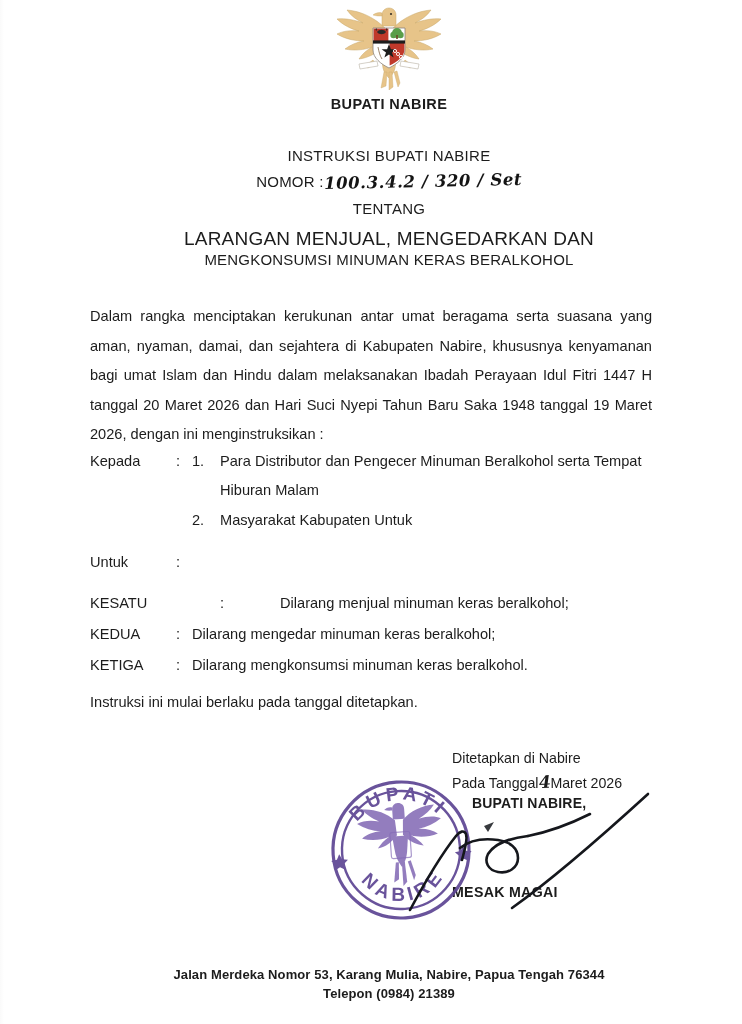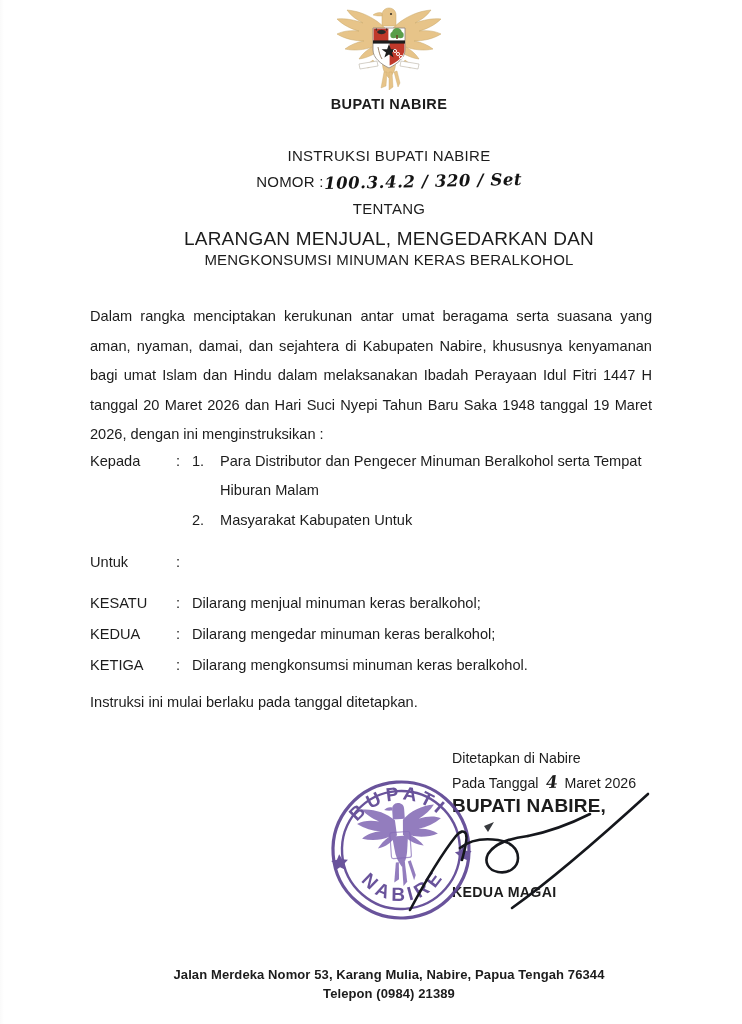--- a/index.html
+++ b/index.html
@@ -138,21 +138,21 @@
     width: 28px;
     flex: 0 0 28px;
   }
   .num-txt {
     flex: 1 1 auto;
   }
 
   #kepada-row   { top: 447px; }
   #kepada2-row  { top: 506px; }
   #untuk-row    { top: 548px; }
-  #kesatu-row   { top: 589px; }
+  #kesatu-row   { top: 589px; gap: 44px; }
   #kedua-row    { top: 620px; }
   #ketiga-row   { top: 651px; }
 
   #closing-para {
     position: absolute;
     left: 90px;
     width: 562px;
     top: 694px;
     font-size: 14.6px;
   }
@@ -161,35 +161,34 @@
   #sign-block {
     position: absolute;
     left: 452px;
     top: 746px;
     font-size: 14.2px;
     line-height: 24px;
   }
   .sign-date-row {
     display: flex;
     align-items: baseline;
-    gap: 7px;
   }
   .hand-day {
     font-family: "DejaVu Serif", serif;
     font-style: italic;
     font-weight: 600;
     font-size: 17px;
     transform: rotate(-3deg);
     display: inline-block;
   }
   #sign-title {
     position: absolute;
-    left: 452px;
+    left: 472px;
     top: 795px;
-    font-size: 19px;
+    font-size: 14px;
     font-weight: bold;
     letter-spacing: 0.2px;
   }
   #sign-name {
     position: absolute;
     left: 452px;
     top: 884px;
     font-size: 14.2px;
     font-weight: bold;
     letter-spacing: 0.3px;
@@ -363,21 +362,21 @@
     <div>Ditetapkan di Nabire</div>
     <div class="sign-date-row">
       <span>Pada Tanggal</span>
       <span class="hand-day">4</span>
       <span>Maret 2026</span>
     </div>
   </div>
 
   <div id="sign-title">BUPATI NABIRE,</div>
 
-  <div id="sign-name">KEDUA MAGAI</div>
+  <div id="sign-name">MESAK MAGAI</div>
 
   <svg id="stamp" viewBox="0 0 148 148">
     <defs>
       <path id="arcTop" d="M 20 78 A 54 54 0 0 1 128 78" fill="none"></path>
       <path id="arcBottom" d="M 25 76 A 49 49 0 0 0 123 76" fill="none"></path>
     </defs>
     <g transform="rotate(-4 74 74)" opacity="0.92">
       <circle cx="74" cy="74" r="68" fill="none" stroke="#5d4593" stroke-width="3.2"></circle>
       <circle cx="74" cy="74" r="59" fill="none" stroke="#5d4593" stroke-width="2.4"></circle>
       <text font-family="'Liberation Sans', sans-serif" font-size="19" font-weight="bold" fill="#5d4593" letter-spacing="4.5">

